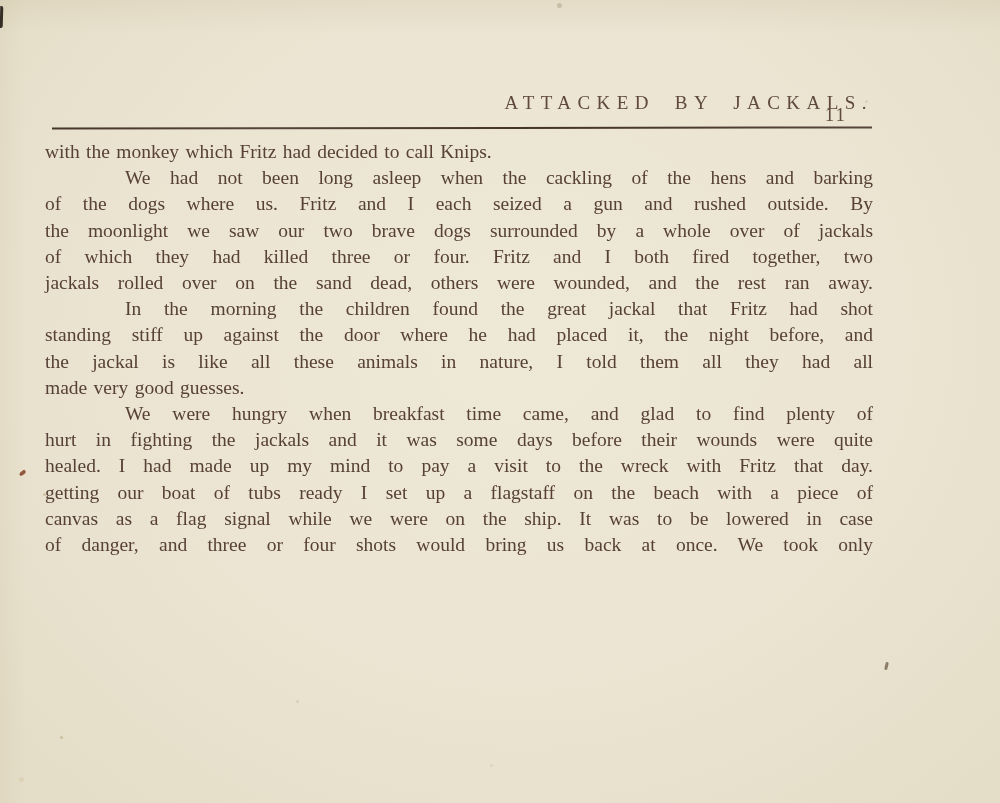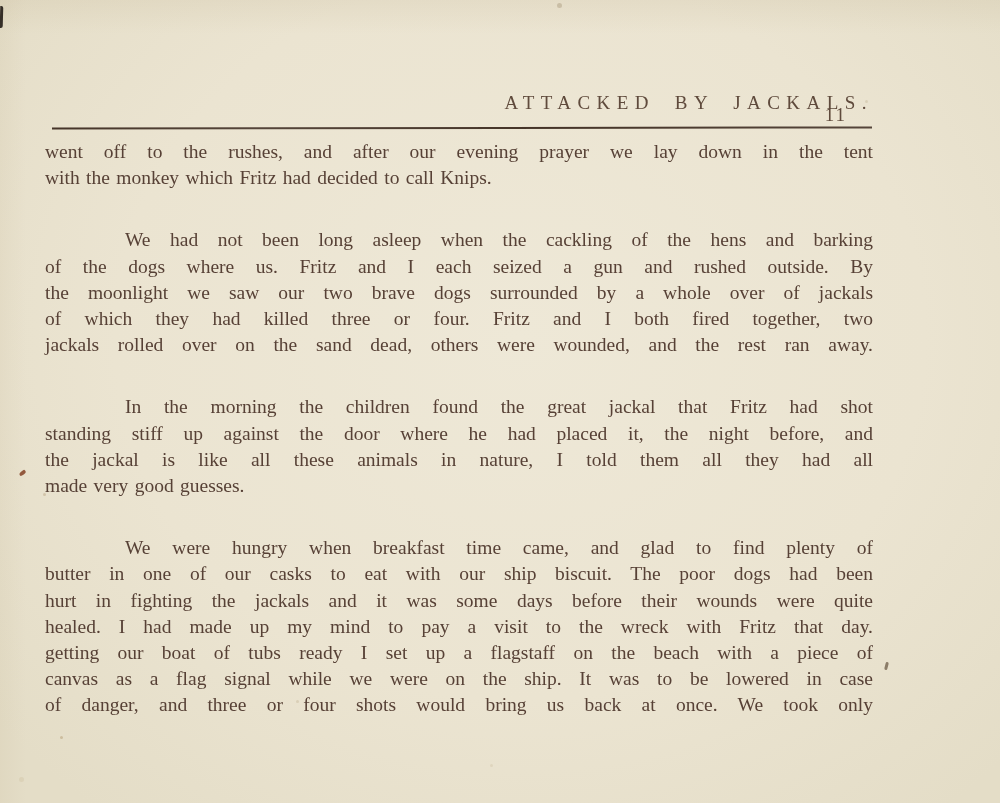--- a/index.html
+++ b/index.html
@@ -50,21 +50,21 @@
     font-size:19.5px;
     line-height:26.2px;
     word-spacing:1.5px;
     color:var(--ink);
   }
   .line{
     text-align:justify;
     text-align-last:justify;
     white-space:normal;
   }
-  .line.indent{padding-left:80px;margin-top:36px;}
+  .line.indent{padding-left:80px;}
   .line.last{text-align-last:left;}
   
   .artifact{position:absolute;pointer-events:none;}
   .edge-mark{
     left:0;top:6px;width:3px;height:22px;
     background:#26201a;border-radius:0 2px 2px 0;
     transform:rotate(1.5deg);opacity:.92;
   }
   .fleck{
     left:19px;top:471px;width:7px;height:4px;
@@ -95,33 +95,31 @@
 <div class="page">
 
   <div class="running-header">
     <div class="head-title">ATTACKED BY JACKALS.</div>
     <div class="page-number">11</div>
   </div>
 
   <div class="head-rule"></div>
 
   <div class="text-block">
-      <div class="line">went off to the rushes, and after our evening prayer we lay down in the tent</div>
       <div class="line last">with the monkey which Fritz had decided to call Knips.</div>
       <div class="line indent">We had not been long asleep when the cackling of the hens and barking</div>
       <div class="line">of the dogs where us. Fritz and I each seized a gun and rushed outside. By</div>
       <div class="line">the moonlight we saw our two brave dogs surrounded by a whole over of jackals</div>
       <div class="line">of which they had killed three or four. Fritz and I both fired together, two</div>
       <div class="line">jackals rolled over on the sand dead, others were wounded, and the rest ran away.</div>
       <div class="line indent">In the morning the children found the great jackal that Fritz had shot</div>
       <div class="line">standing stiff up against the door where he had placed it, the night before, and</div>
       <div class="line">the jackal is like all these animals in nature, I told them all they had all</div>
       <div class="line last">made very good guesses.</div>
       <div class="line indent">We were hungry when breakfast time came, and glad to find plenty of</div>
-      <div class="line">butter in one of our casks to eat with our ship biscuit. The poor dogs had been</div>
       <div class="line">hurt in fighting the jackals and it was some days before their wounds were quite</div>
       <div class="line">healed. I had made up my mind to pay a visit to the wreck with Fritz that day.</div>
       <div class="line">getting our boat of tubs ready I set up a flagstaff on the beach with a piece of</div>
       <div class="line">canvas as a flag signal while we were on the ship. It was to be lowered in case</div>
       <div class="line">of danger, and three or four shots would bring us back at once. We took only</div>
     </div>
 
   <div class="artifact edge-mark"></div>
   <div class="artifact fleck"></div>
   <div class="artifact tick"></div>

